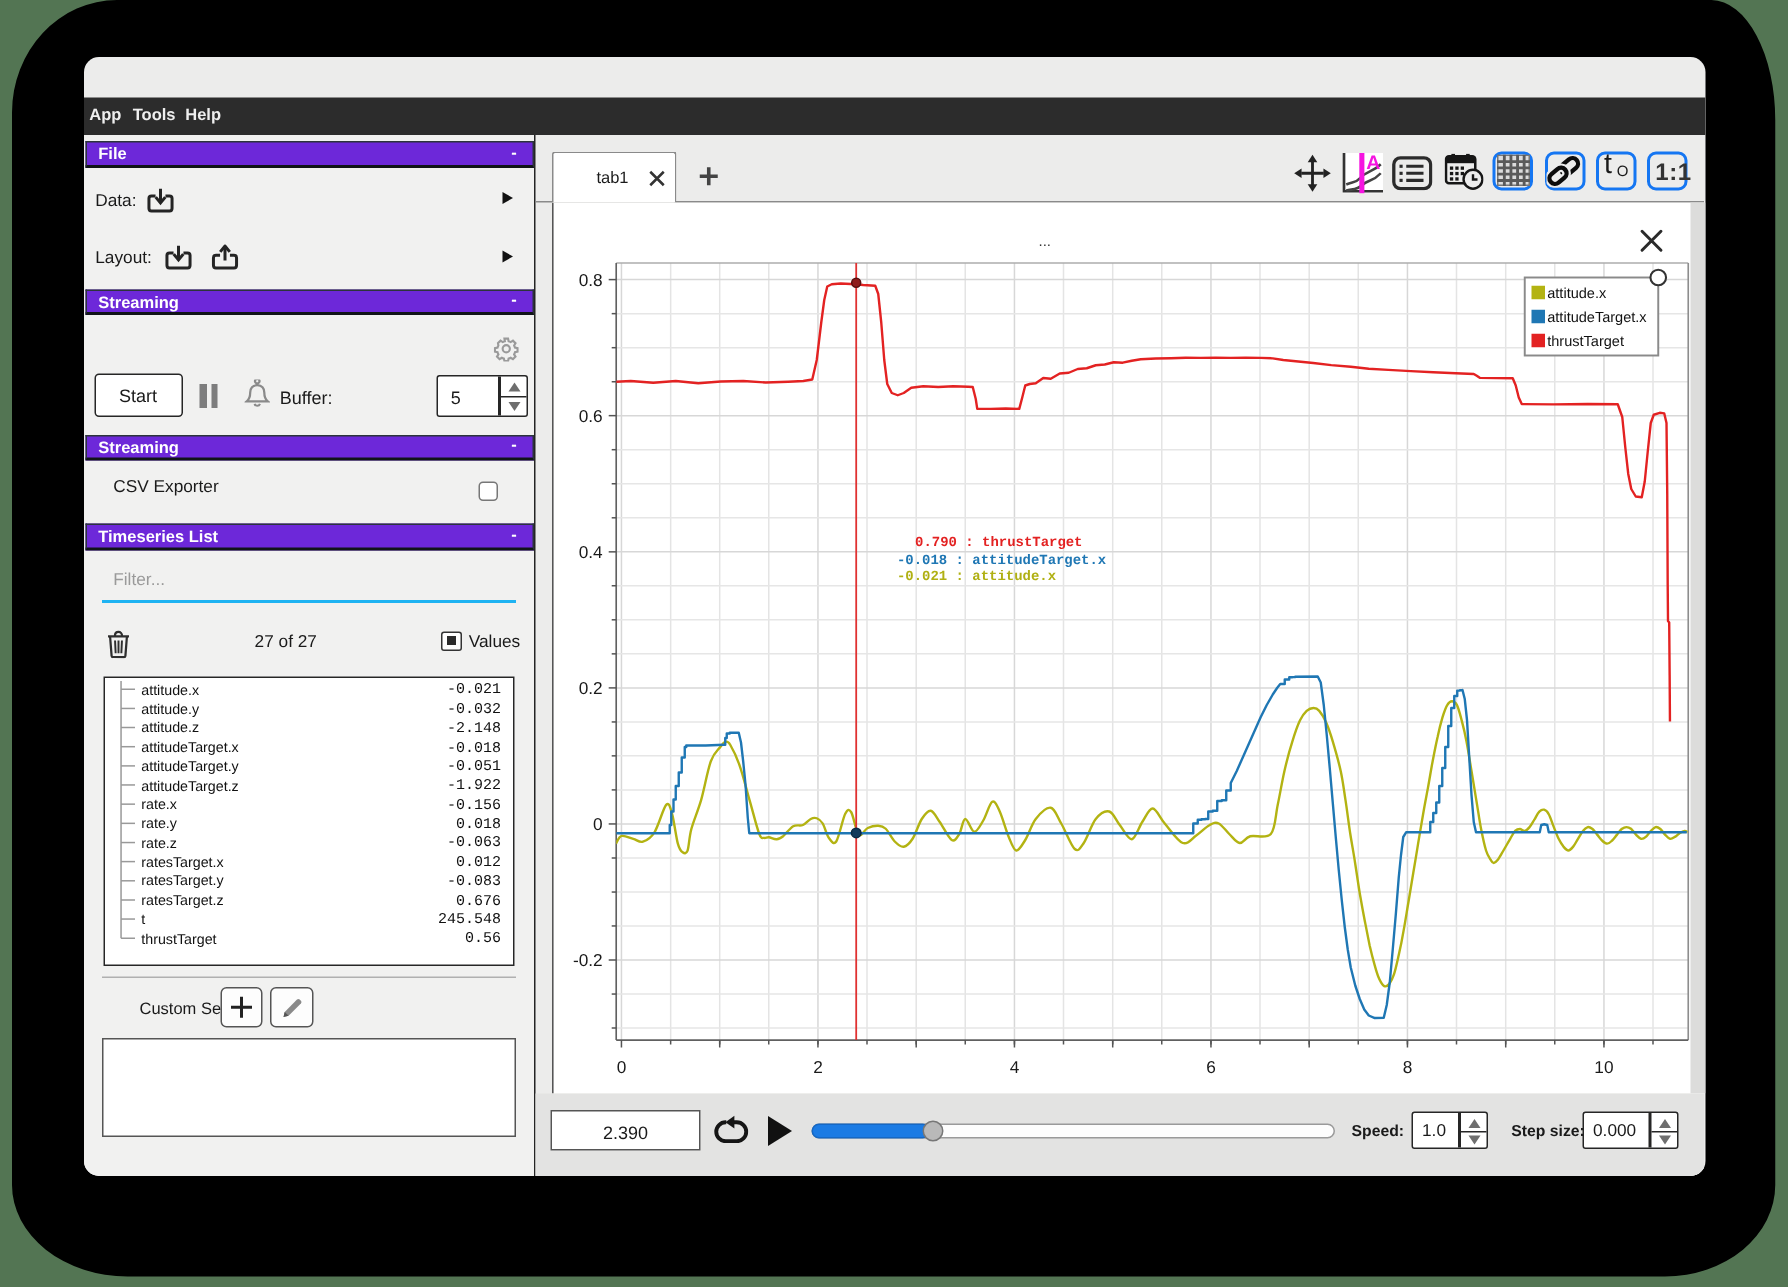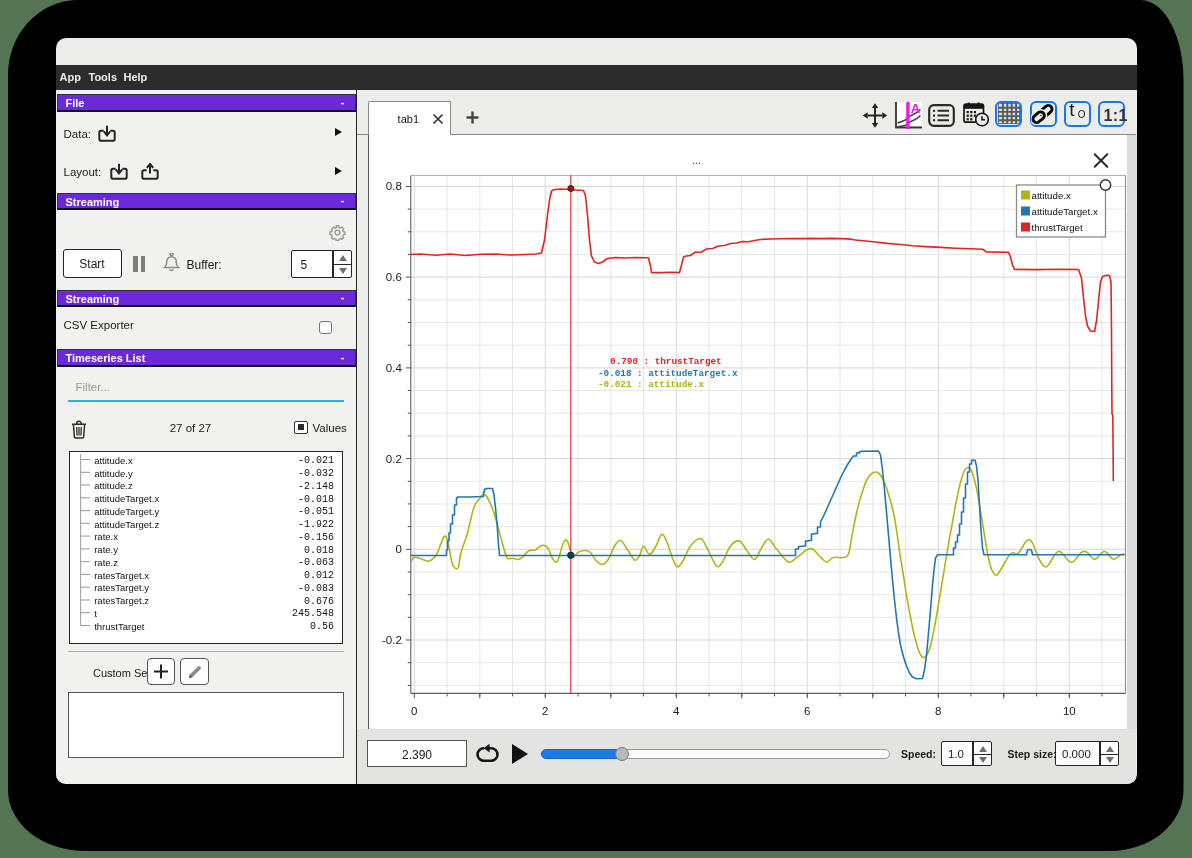--- a/index.html
+++ b/index.html
@@ -103,21 +103,21 @@
     <div class="dividerv"></div>
           <div class="dividerh" style="top:13.6px"></div>
     <div class="sarrow sup" style="top:4.5px"></div>
     <div class="sarrow sdn" style="top:17.5px"></div>
   </div>
 
   <div class="hdr" style="top:289.8px">
           <span>Streaming</span>
           <span class="hmin">-</span>
         </div>
-  <div class="lbl" style="left:8px;top:318.5px;">CSV Exporter</div>
+  <div class="lbl" style="left:20px;top:318.5px;">CSV Exporter</div>
   <div class="abs" style="left:263px;top:320.5px;width:13.5px;height:13.5px;background:#fff;border:1.4px solid #777;border-radius:3px;"></div>
 
   <div class="hdr" style="top:349px">
           <span>Timeseries List</span>
           <span class="hmin">-</span>
         </div>
   <div class="lbl" style="left:20px;top:380.5px;color:#9a9a9a;">Filter...</div>
   <div class="abs" style="left:12.3px;top:399.6px;width:276.3px;height:2px;background:#1fb3f2;"></div>
 
   <div class="abs" style="left:15.5px;top:419.5px;"><svg width="16" height="19" viewBox="0 0 16 19">

